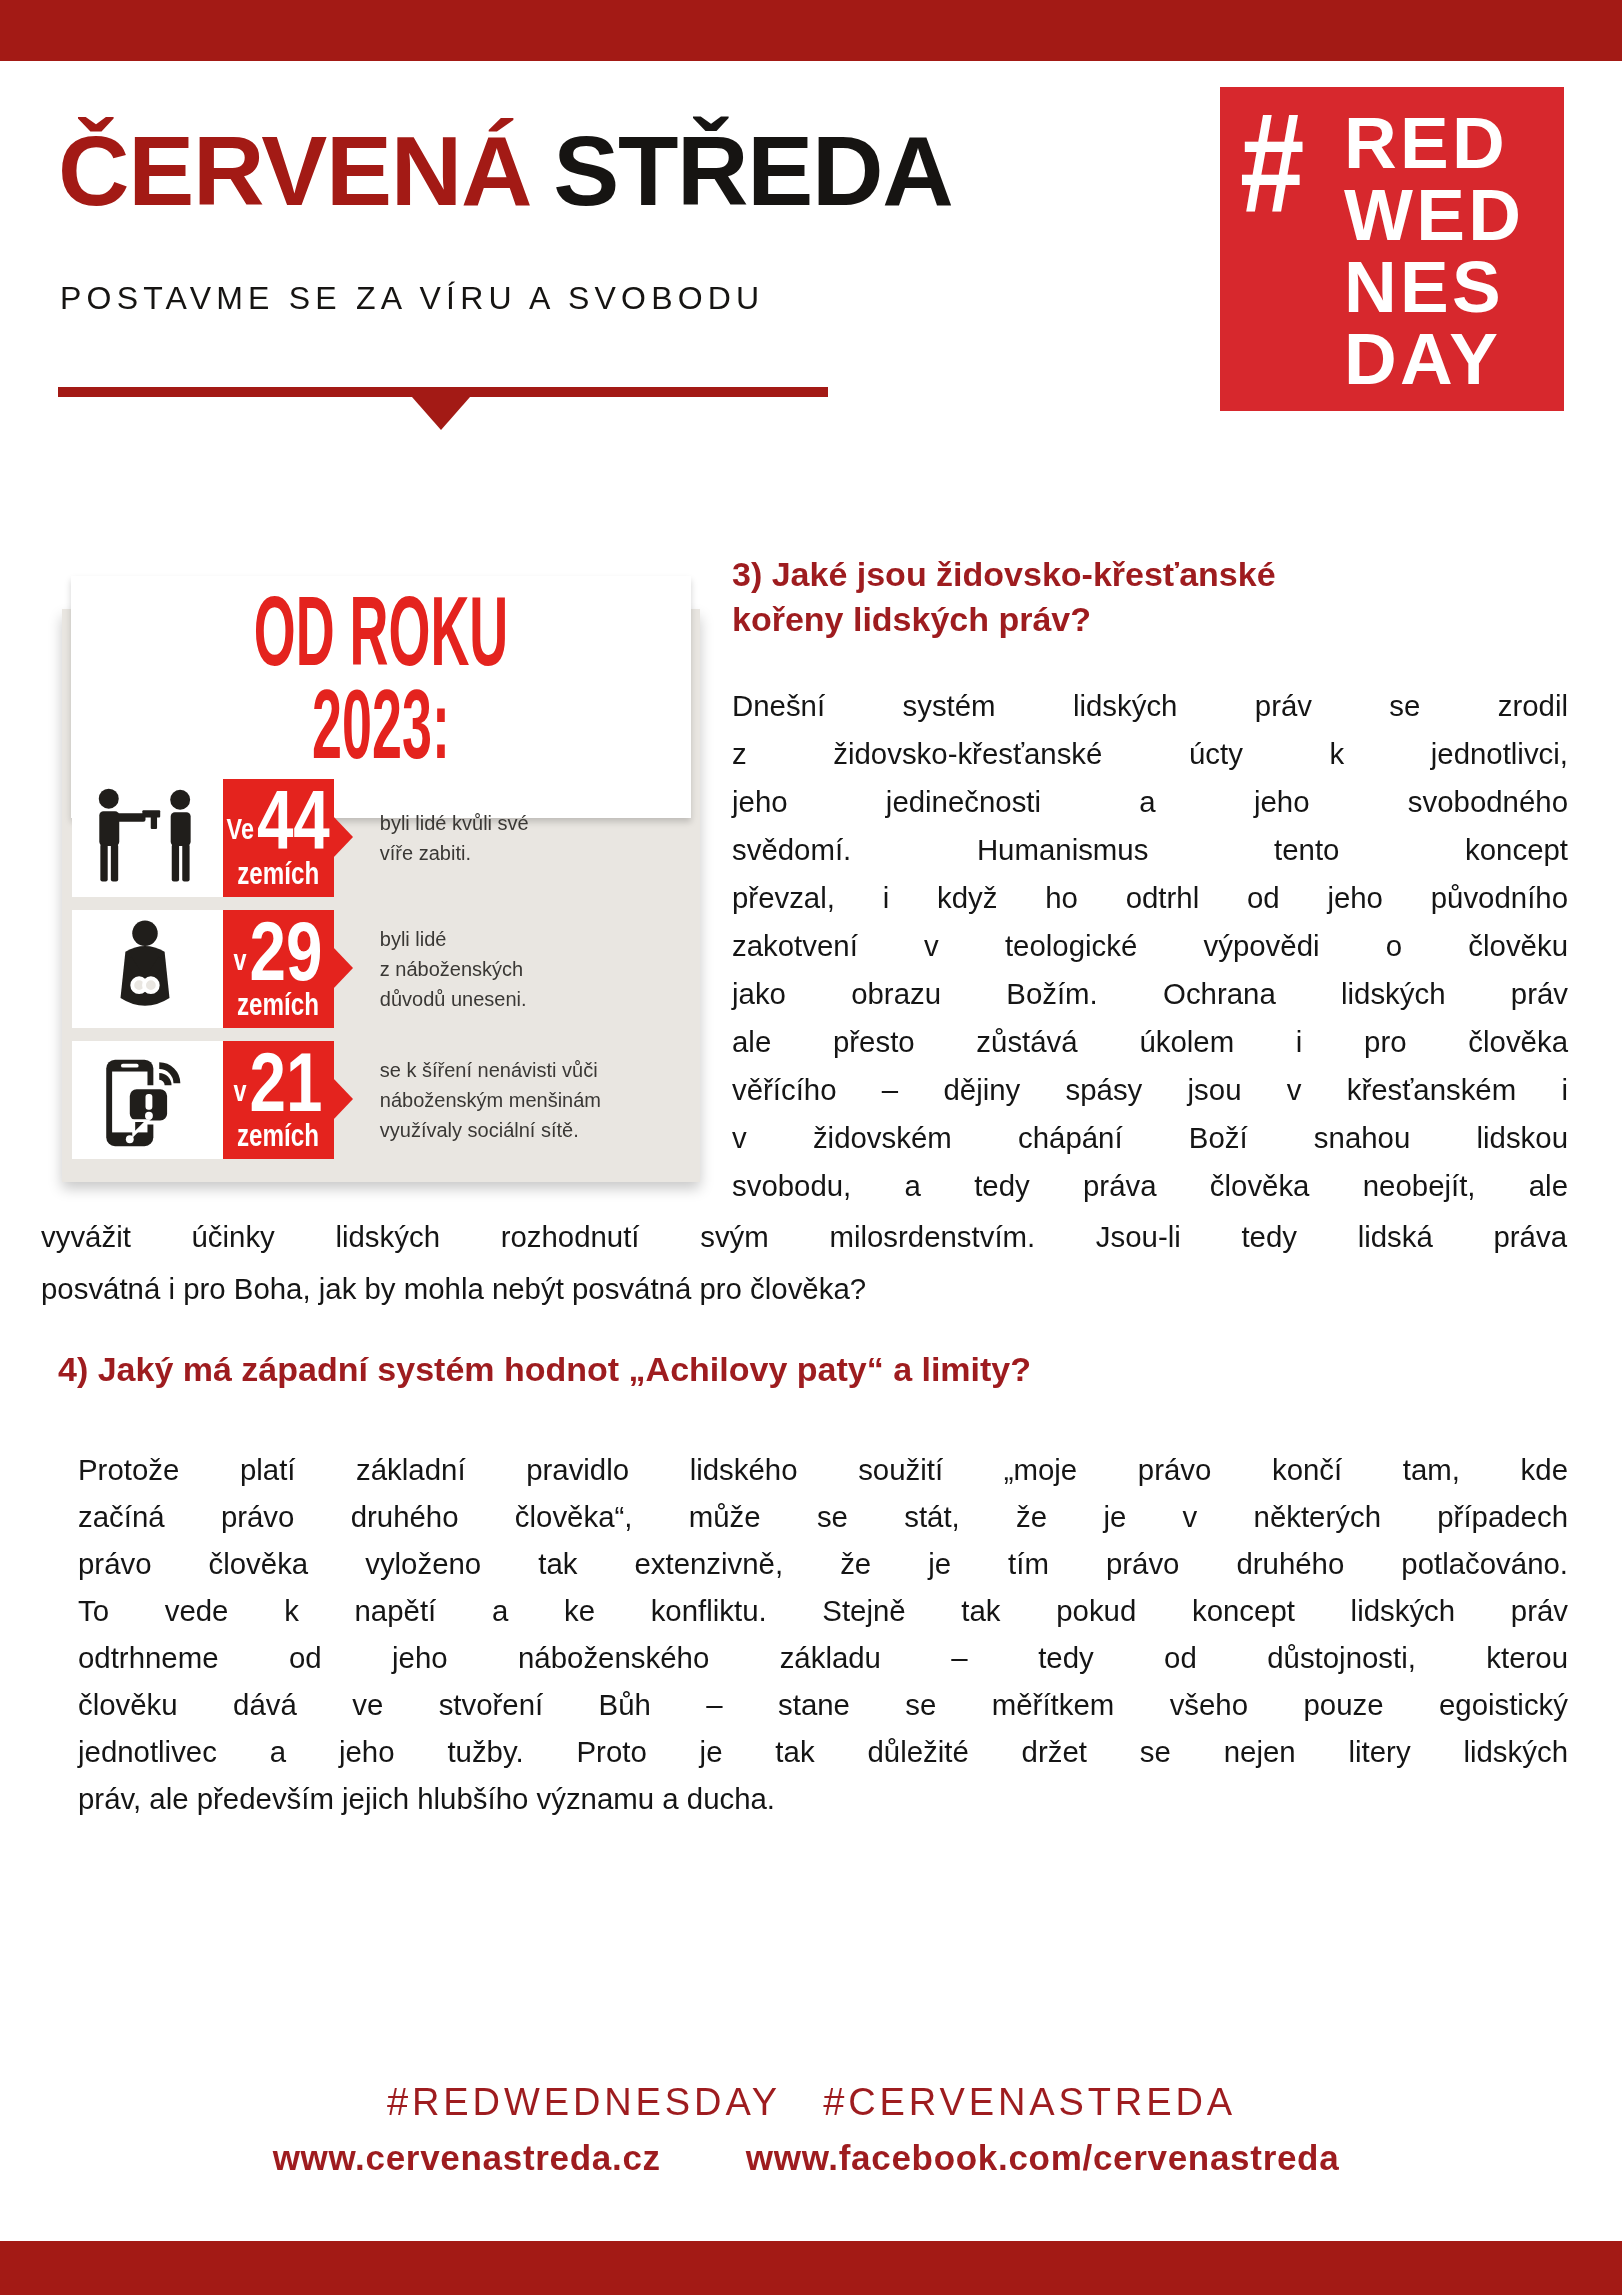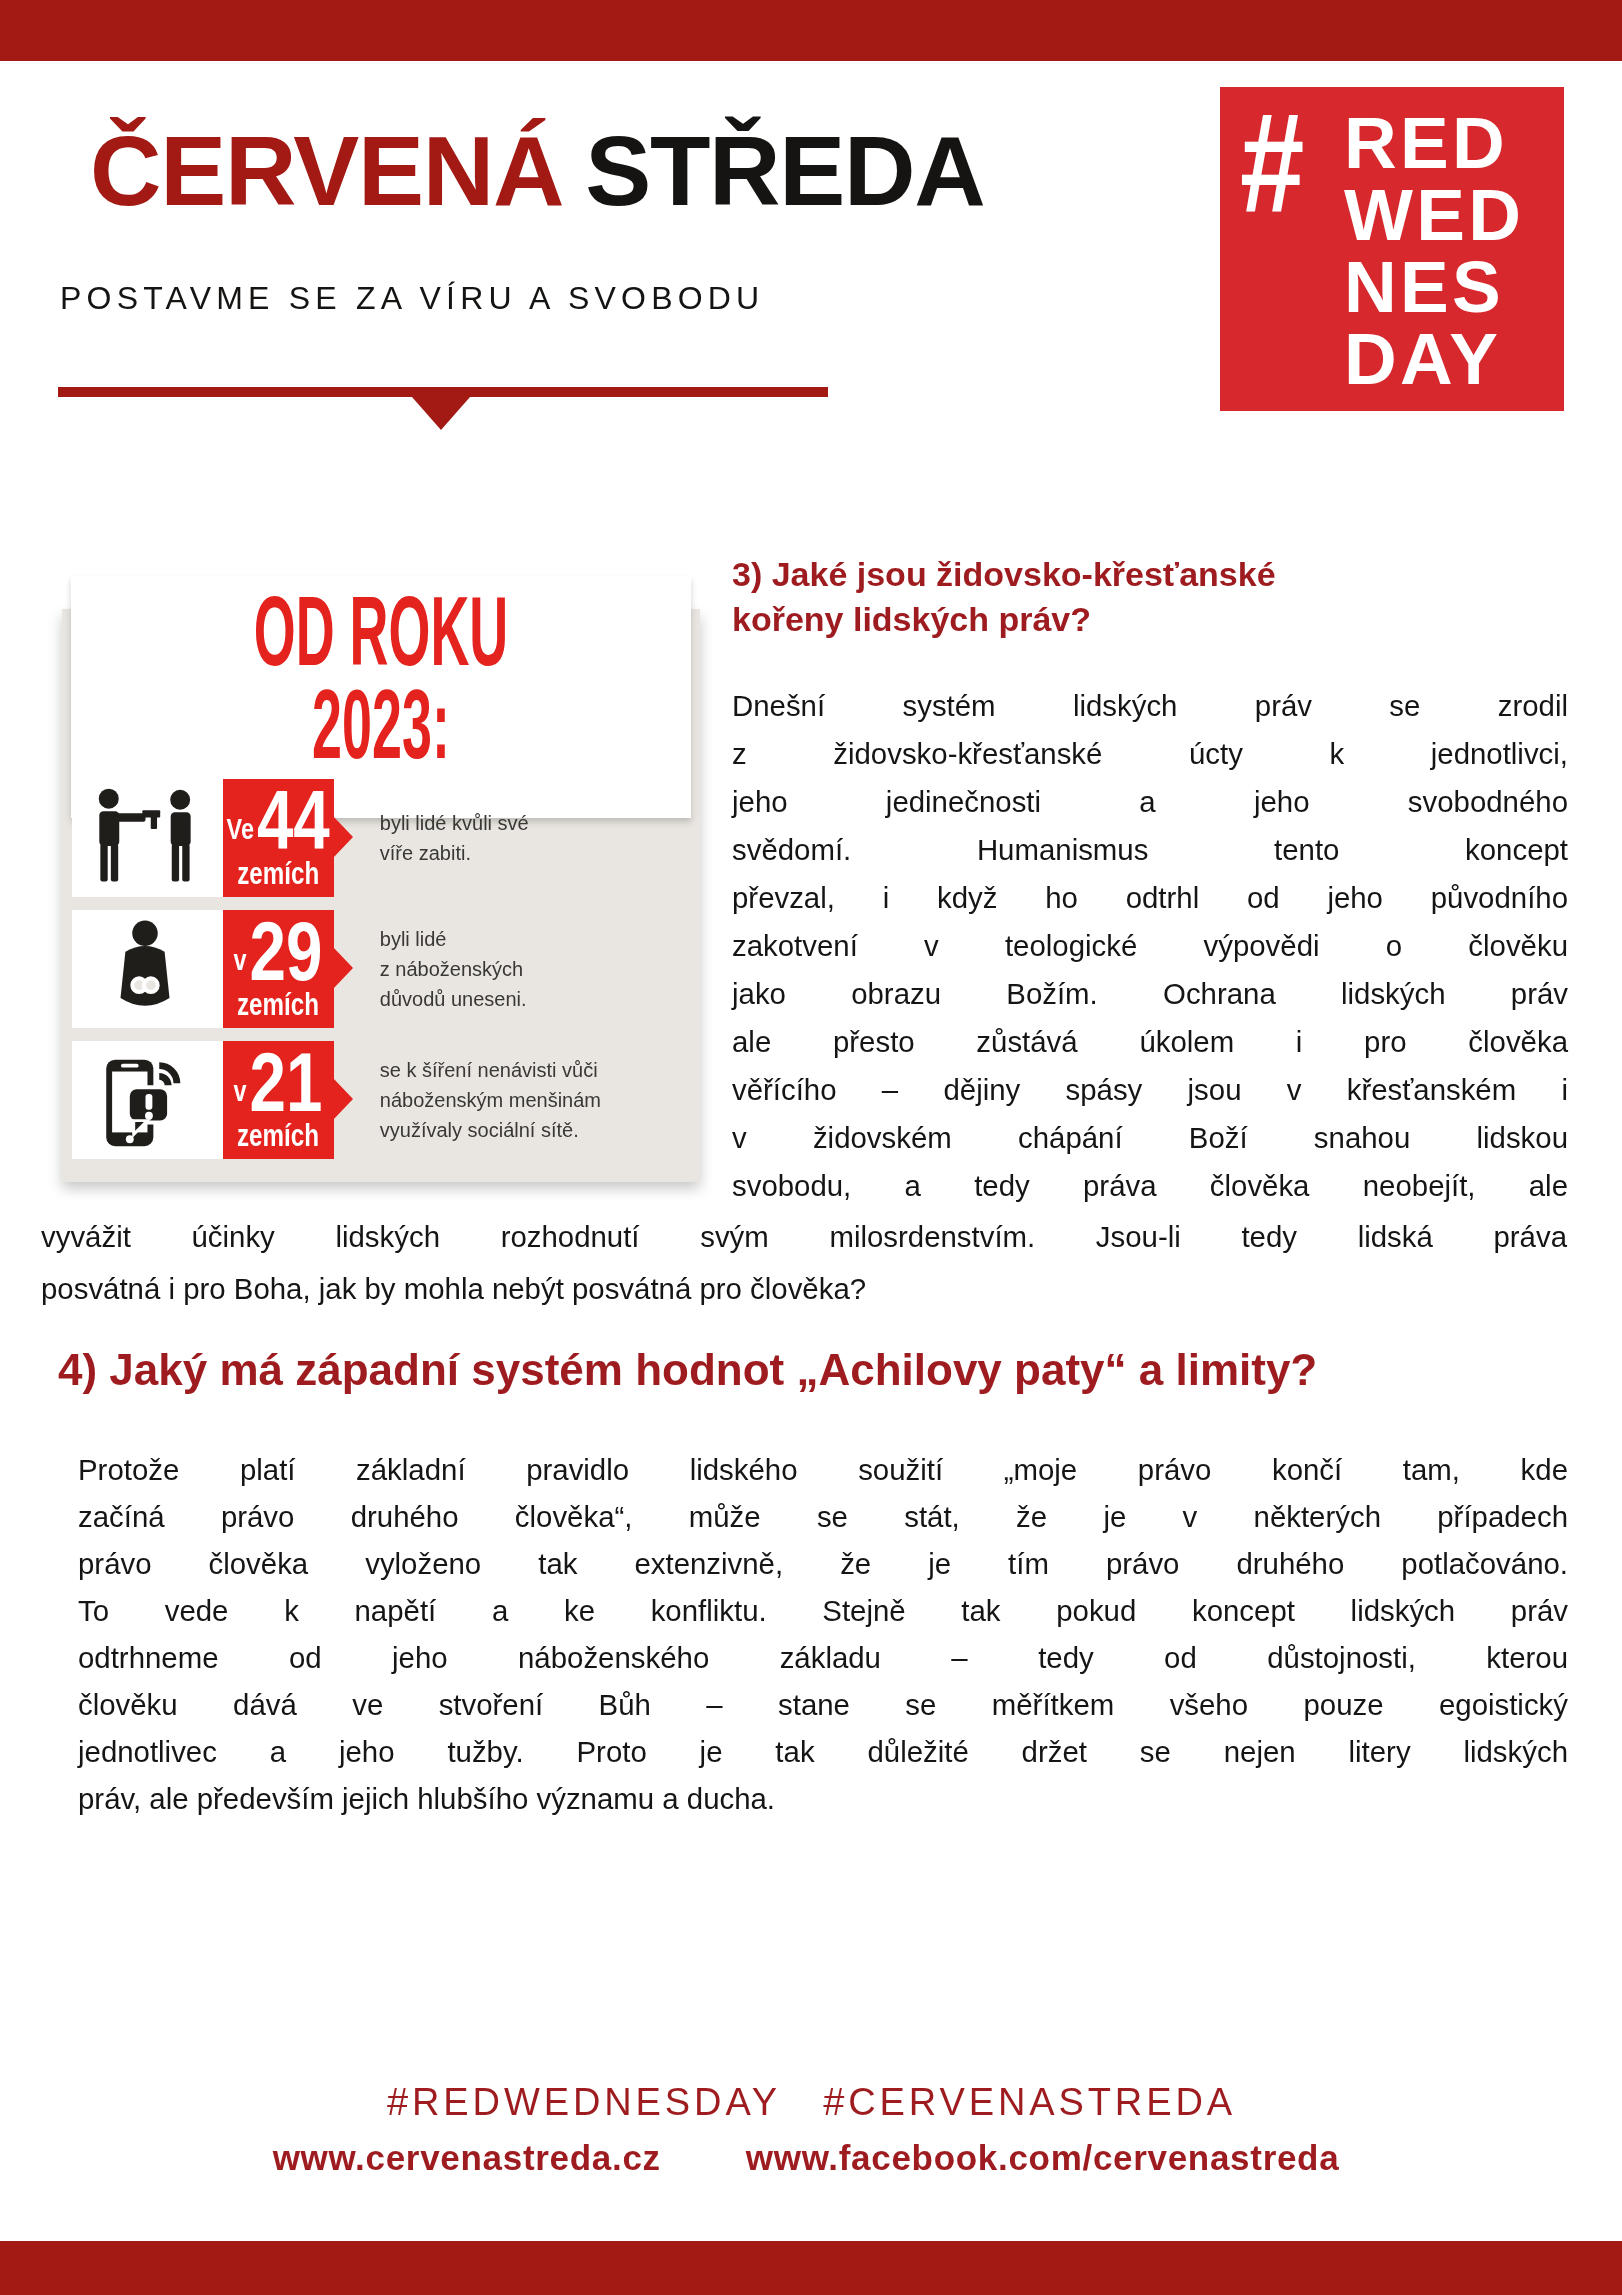--- a/index.html
+++ b/index.html
@@ -4,21 +4,21 @@
 <style>
   html,body{margin:0;padding:0;background:#ffffff;}
   body{width:1623px;height:2295px;position:relative;overflow:hidden;
        font-family:"Liberation Sans",sans-serif;color:#151515;}
   .page{position:absolute;inset:0;}
 
   .topbar{position:absolute;left:0;top:0;width:1623px;height:61px;background:var(--bar_red,#a31a15);}
   .bottombar{position:absolute;left:0;top:2241px;width:1623px;height:54px;background:var(--bar_red,#a31a15);}
 
   .title{position:absolute;left:58px;top:121px;font-size:99px;line-height:99px;
-         font-weight:bold;letter-spacing:-1.3px;white-space:nowrap;margin-left:32px;}
+         font-weight:bold;letter-spacing:-1.3px;white-space:nowrap;}
   .t-red{color:var(--dark_red,#a31a15);}
   .t-black{color:#161412;margin-left:22px;}
 
   .subtitle{position:absolute;left:60px;top:280px;font-size:32px;letter-spacing:5.2px;color:#161412;}
 
   .divider{position:absolute;left:58px;top:387px;width:770px;height:9.8px;background:var(--dark_red,#a31a15);}
   .divider-arrow{position:absolute;left:412px;top:397px;width:0;height:0;
         border-left:29px solid transparent;border-right:29px solid transparent;
         border-top:33px solid var(--dark_red,#a31a15);}
 
@@ -58,21 +58,21 @@
 
   
   .sec3-head{position:absolute;left:732px;top:552px;width:838px;color:var(--heading_red,#9e1c1f);
         font-weight:bold;font-size:34px;}
   .sec3-head .tline{line-height:45px;}
   .sec3-body{position:absolute;left:732px;top:682px;width:836px;font-size:29.4px;}
   .sec3-body .tline{line-height:48px;}
   .overflow-body{position:absolute;left:41px;top:1211px;width:1526px;font-size:29.4px;}
   .overflow-body .tline{line-height:52px;}
   .sec4-head{position:absolute;left:58px;top:1349px;width:1512px;color:var(--heading_red,#9e1c1f);
-        font-weight:bold;font-size:44px;line-height:41px;}
+        font-weight:bold;font-size:34px;line-height:41px;}
   .sec4-body{position:absolute;left:58px;top:1446px;width:1510px;font-size:29.4px;}
   .sec4-body .tline{line-height:47px;margin-left:20px;}
   .jline{text-align:justify;text-align-last:justify;}
 
   
   .footer-tags{position:absolute;left:0;top:2081px;width:1623px;display:flex;justify-content:center;gap:42px;
         color:var(--heading_red,#9e1c1f);font-size:38px;letter-spacing:3.9px;}
   .footer-links{position:absolute;left:0;top:2138px;width:1612px;display:flex;justify-content:center;gap:85px;
         color:var(--heading_red,#9e1c1f);font-size:35px;font-weight:bold;letter-spacing:0.7px;}
 </style>

